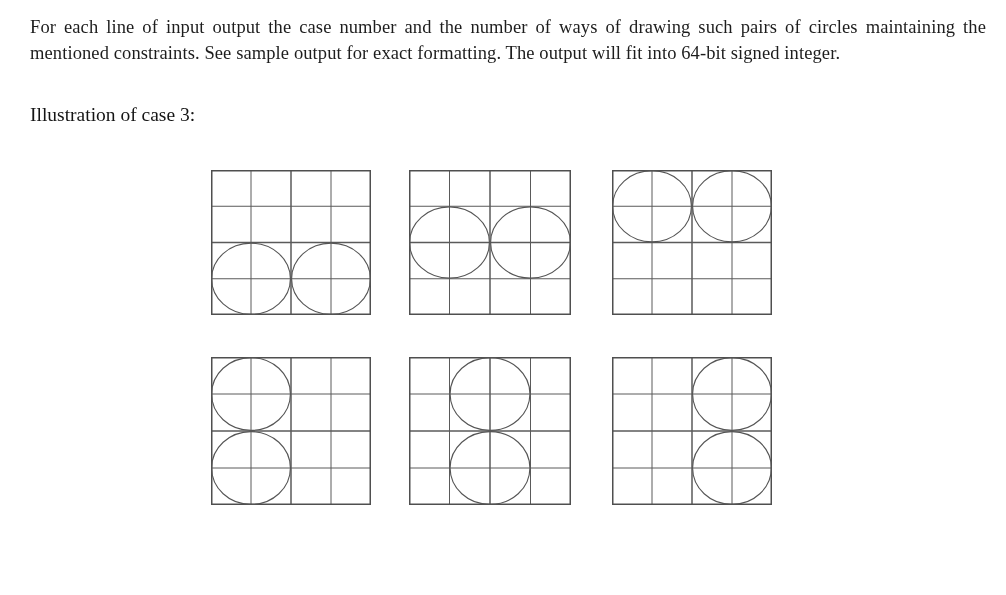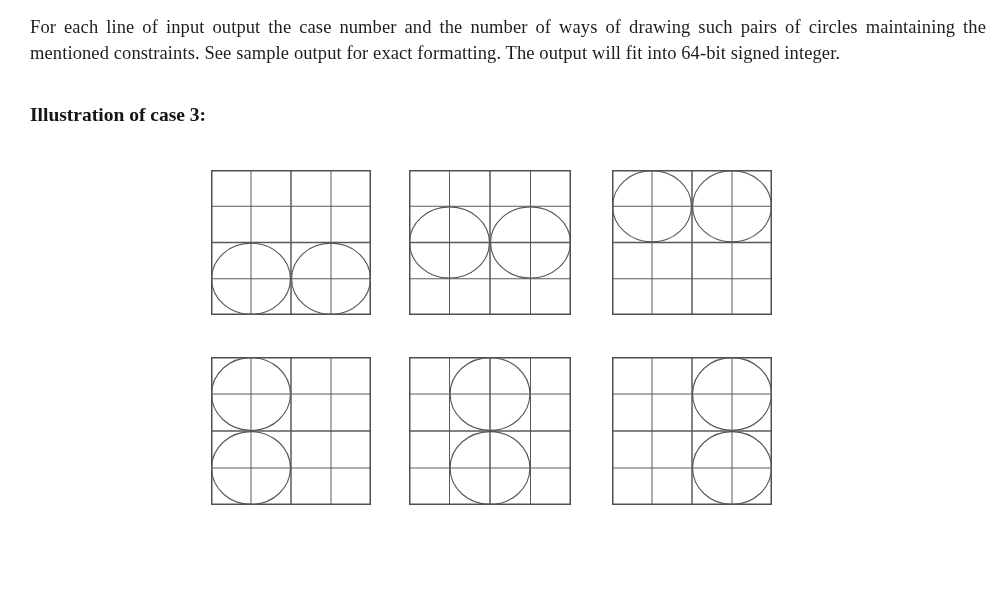--- a/index.html
+++ b/index.html
@@ -27,21 +27,21 @@
     text-align: justify;
     letter-spacing: 0.1px;
     color: #1d1d1d;
   }
   .section-heading {
     position: absolute;
     left: 30px;
     top: 83px;
     font-size: 19.5px;
     line-height: 1.2;
-    font-weight: bold;
+    font-weight: normal;
     color: #151515;
   }
   .figure {
     position: absolute;
   }
   .fig-r1 { top: 170px; height: 145px; }
   .fig-r2 { top: 357px; height: 148px; }
   .fig-c1 { left: 211px; width: 160px; }
   .fig-c2 { left: 409px; width: 162px; }
   .fig-c3 { left: 612px; width: 160px; }

